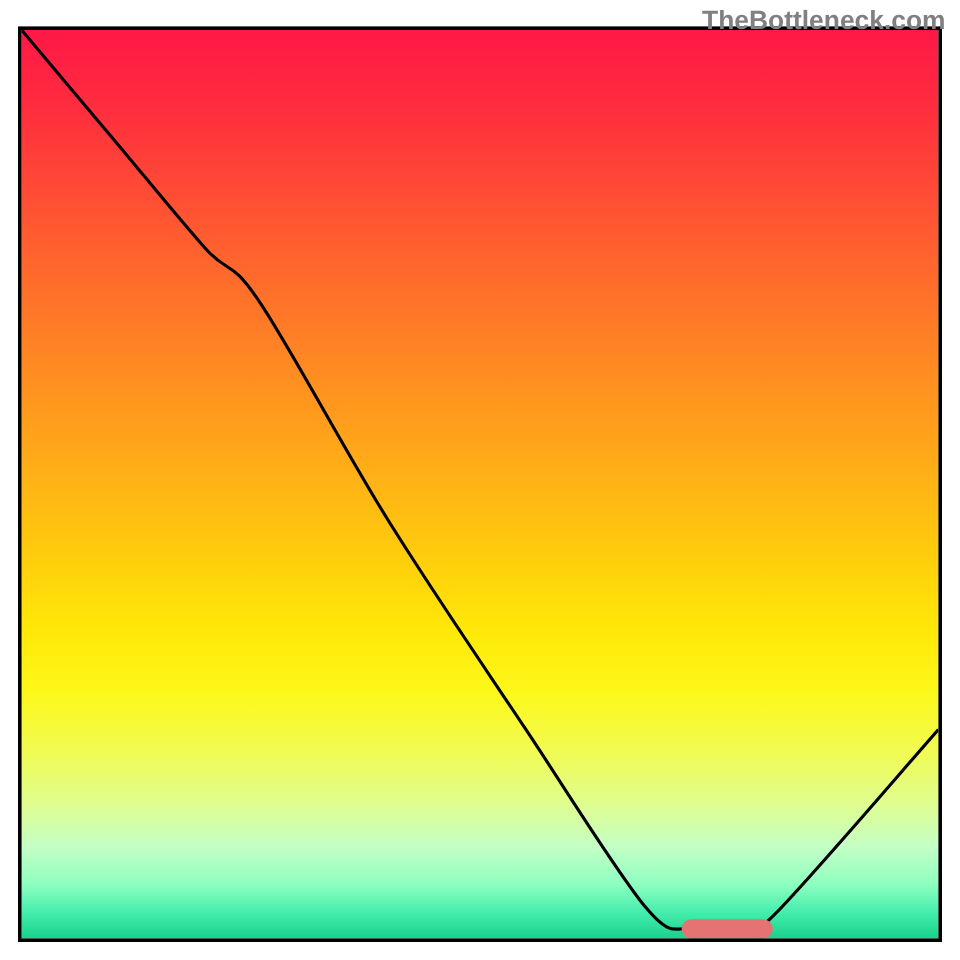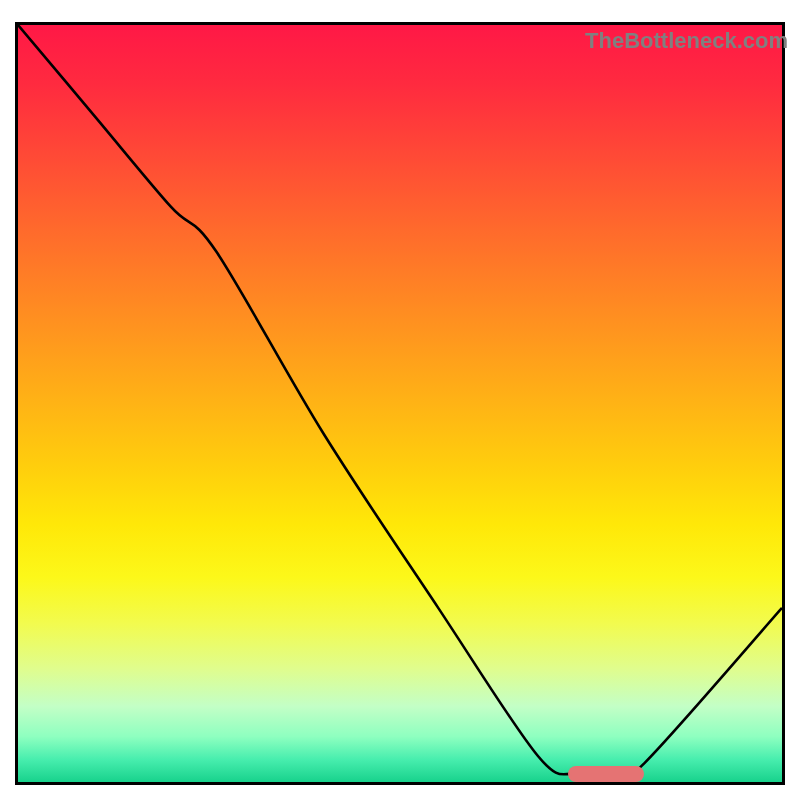--- a/index.html
+++ b/index.html
@@ -11,21 +11,20 @@
   font-family: Arial, sans-serif;
 }
 .watermark {
   position: absolute;
   top: 4px;
   right: 12px;
   font-size: 22px;
   font-weight: 600;
   color: #808080;
   z-index: 20;
-  margin-top: 24px;
 }
 .plot-outer {
   position: absolute;
   left: 15px;
   top: 22px;
   width: 770px;
   height: 763px;
 }
 .plot-border {
   position: absolute;

